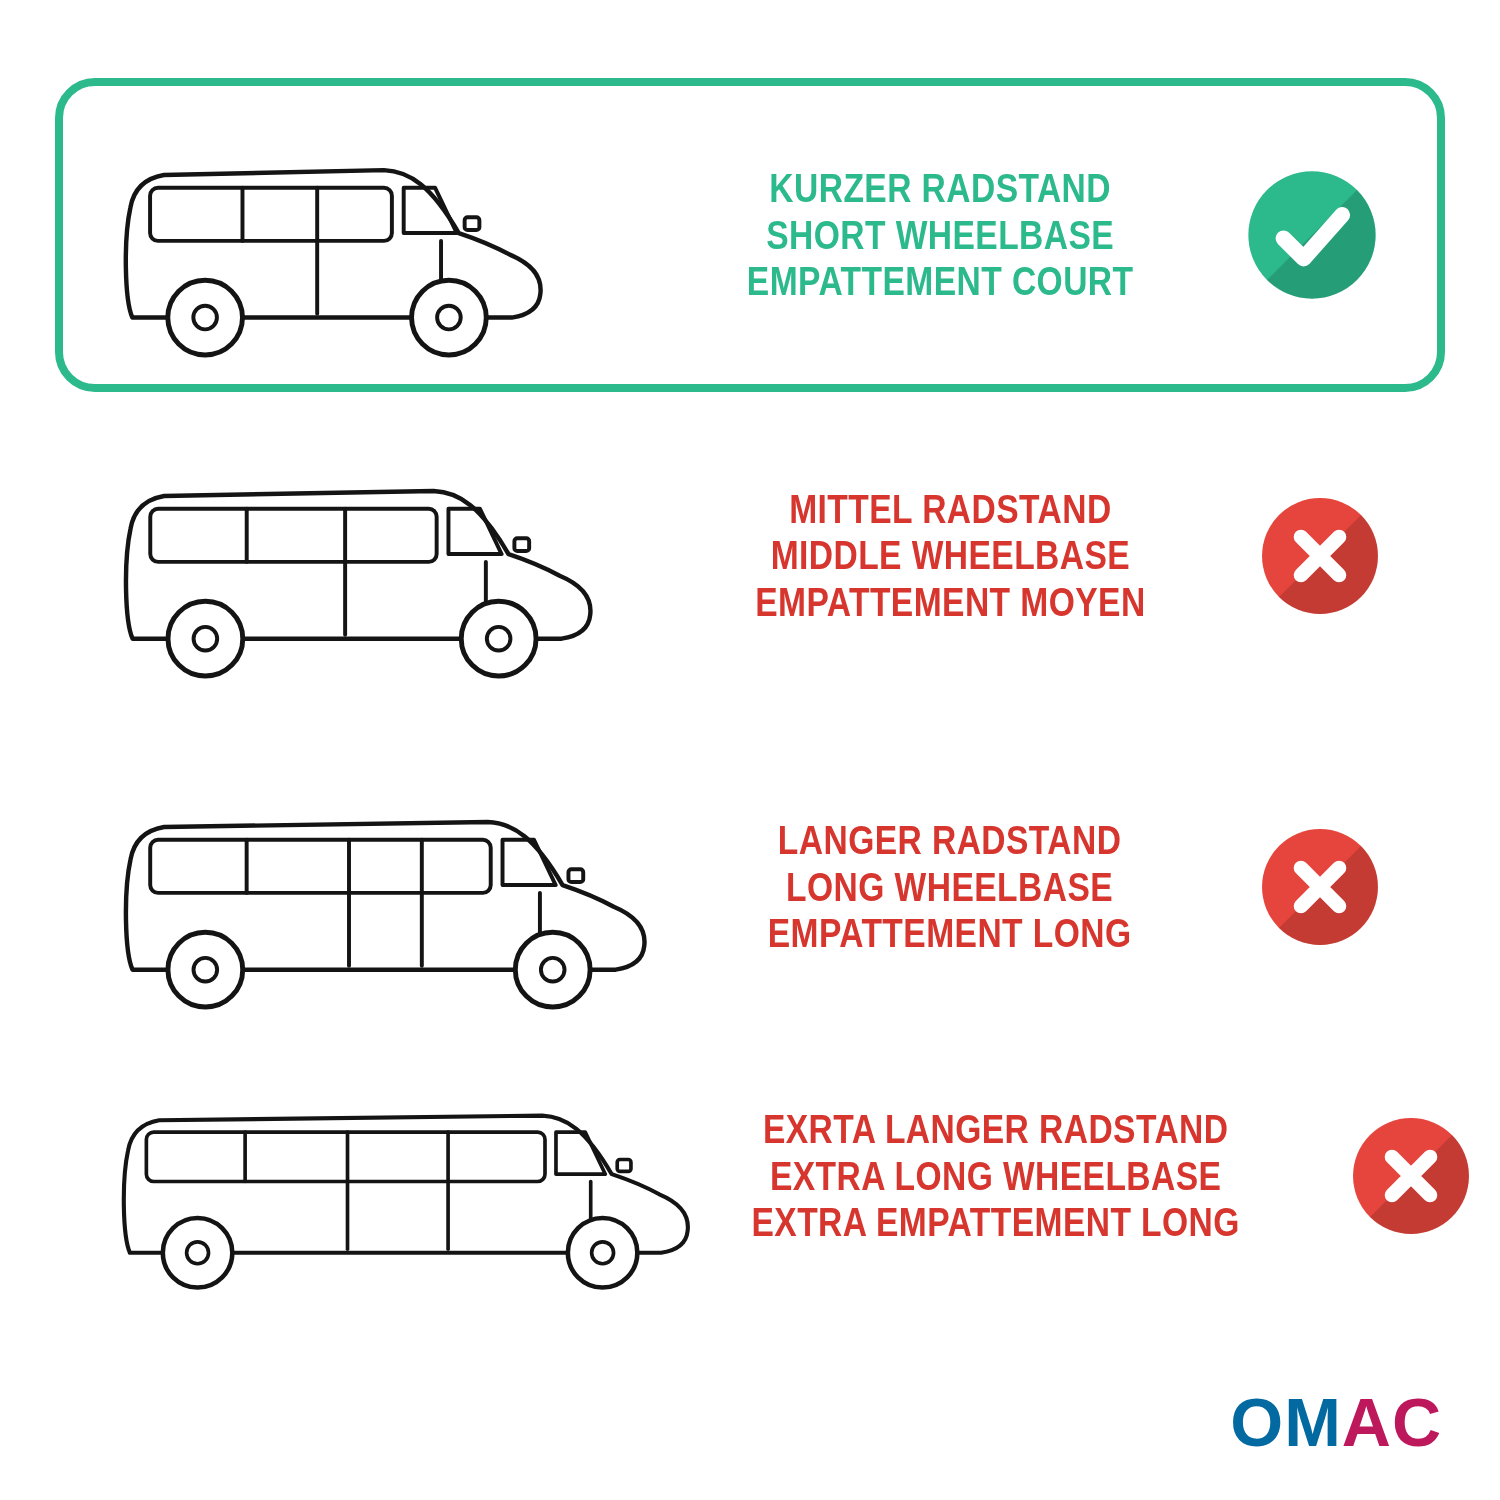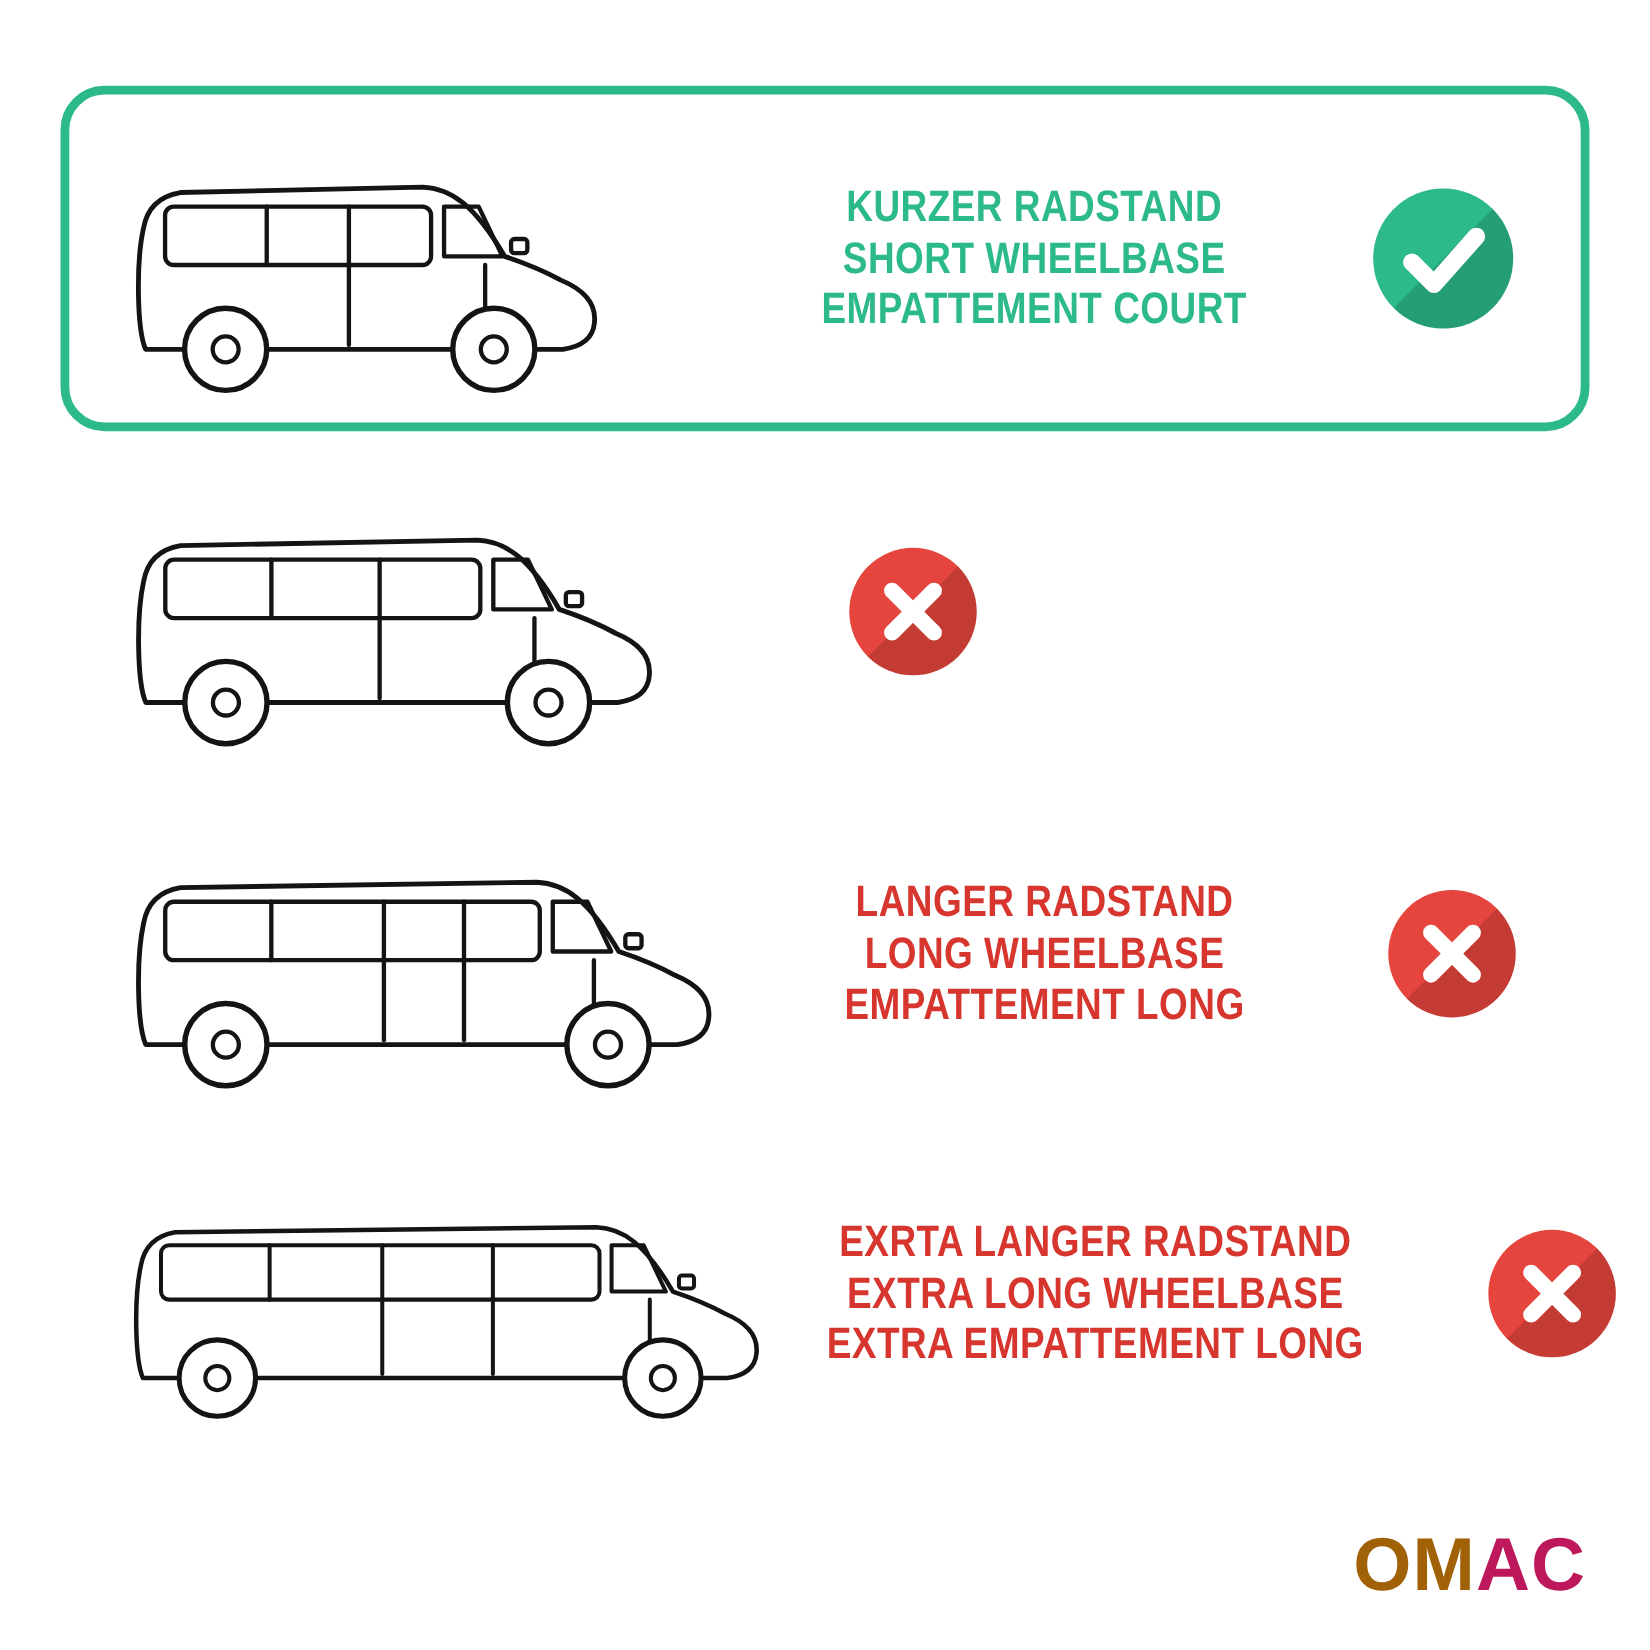--- a/index.html
+++ b/index.html
@@ -4,37 +4,37 @@
 <style>
   html,body{margin:0;padding:0;background:#fff;}
   .canvas{
     position:relative;width:1500px;height:1500px;background:#ffffff;
     margin:0 auto;overflow:hidden;
     font-family:"Liberation Sans",sans-serif;
   }
   .row{position:absolute;left:55px;width:1390px;display:flex;align-items:center;}
   .row-0{top:78px;height:314px;border:8px solid #2CB98C;border-radius:40px;box-sizing:border-box;}
   .row-1{top:428px;height:255px;}
-  .row-2{top:736px;height:262px;}
+  .row-2{top:756px;height:262px;}
   .row-3{top:1028px;height:296px;}
   .van-col{width:650px;display:flex;justify-content:flex-start;align-items:center;padding-left:42px;box-sizing:border-box;flex:0 0 auto;}
   .row-0 .van-col{padding-left:34px;width:630px;}
   .van-col svg{display:block;}
   .label-col{flex:1 1 auto;display:flex;justify-content:center;align-items:center;}
   .label-inner{transform:scaleX(0.84);transform-origin:center center;text-align:center;}
   .label-line{font-size:40px;font-weight:bold;line-height:1.16;letter-spacing:0.5px;white-space:nowrap;}
   .green-text .label-line{color:#2CB98C;}
   .red-text .label-line{color:#D7362F;}
   .status-col{flex:0 0 auto;width:250px;display:flex;justify-content:center;align-items:center;}
   .brand{
     position:absolute;right:58px;bottom:44px;
     font-size:68px;font-weight:bold;letter-spacing:1px;line-height:1;
     display:flex;
   }
-  .brand .dark{color:#a16207;}
+  .brand .dark{color:#0369a1;}
   .brand .red{color:#be185d;}
   .van-stroke{fill:#ffffff;stroke:#141414;stroke-width:4.5;stroke-linejoin:round;stroke-linecap:round;}
   .van-line{fill:none;stroke:#141414;stroke-width:4;stroke-linejoin:round;stroke-linecap:round;}
   .wheel{fill:#ffffff;stroke:#141414;stroke-width:5;}
   .hub{fill:#ffffff;stroke:#141414;stroke-width:4;}
 </style>
 </head>
 <body>
 
 <div class="canvas">
@@ -86,20 +86,27 @@
         <line class="van-line" x1="252" y1="78" x2="252" y2="132"></line>
         <path class="van-line" d="M 357 78 L 389 78 L 411 124 L 357 124 Z"></path>
         <rect class="van-line" x="424" y="108" width="15" height="13" rx="3"></rect>
         <line class="van-line" x1="252" y1="132" x2="252" y2="206"></line>
         <line class="van-line" x1="395" y1="132" x2="395" y2="206"></line>
         <circle class="wheel" cx="110" cy="210" r="38"></circle>
         <circle class="hub" cx="110" cy="210" r="12"></circle>
         <circle class="wheel" cx="408" cy="210" r="38"></circle>
         <circle class="hub" cx="408" cy="210" r="12"></circle>
       </svg>
+    </div>
+    <div class="label-col red-text">
+      <div class="label-inner">
+        <div class="label-line">MITTEL RADSTAND</div>
+        <div class="label-line">MIDDLE WHEELBASE</div>
+        <div class="label-line">EMPATTEMENT MOYEN</div>
+      </div>
     </div>
     <div class="status-col">
       <svg width="122" height="122" viewBox="0 0 160 160">
         <defs>
             <clipPath id="clip-r1">
               <circle cx="80" cy="80" r="76"></circle>
             </clipPath>
           </defs>
         <circle cx="80" cy="80" r="76" fill="#E5453C"></circle>
         <path d="M172 -12 L-12 172 L172 172 Z" fill="#000000" opacity="0.14" clip-path="url(#clip-r1)"></path>

